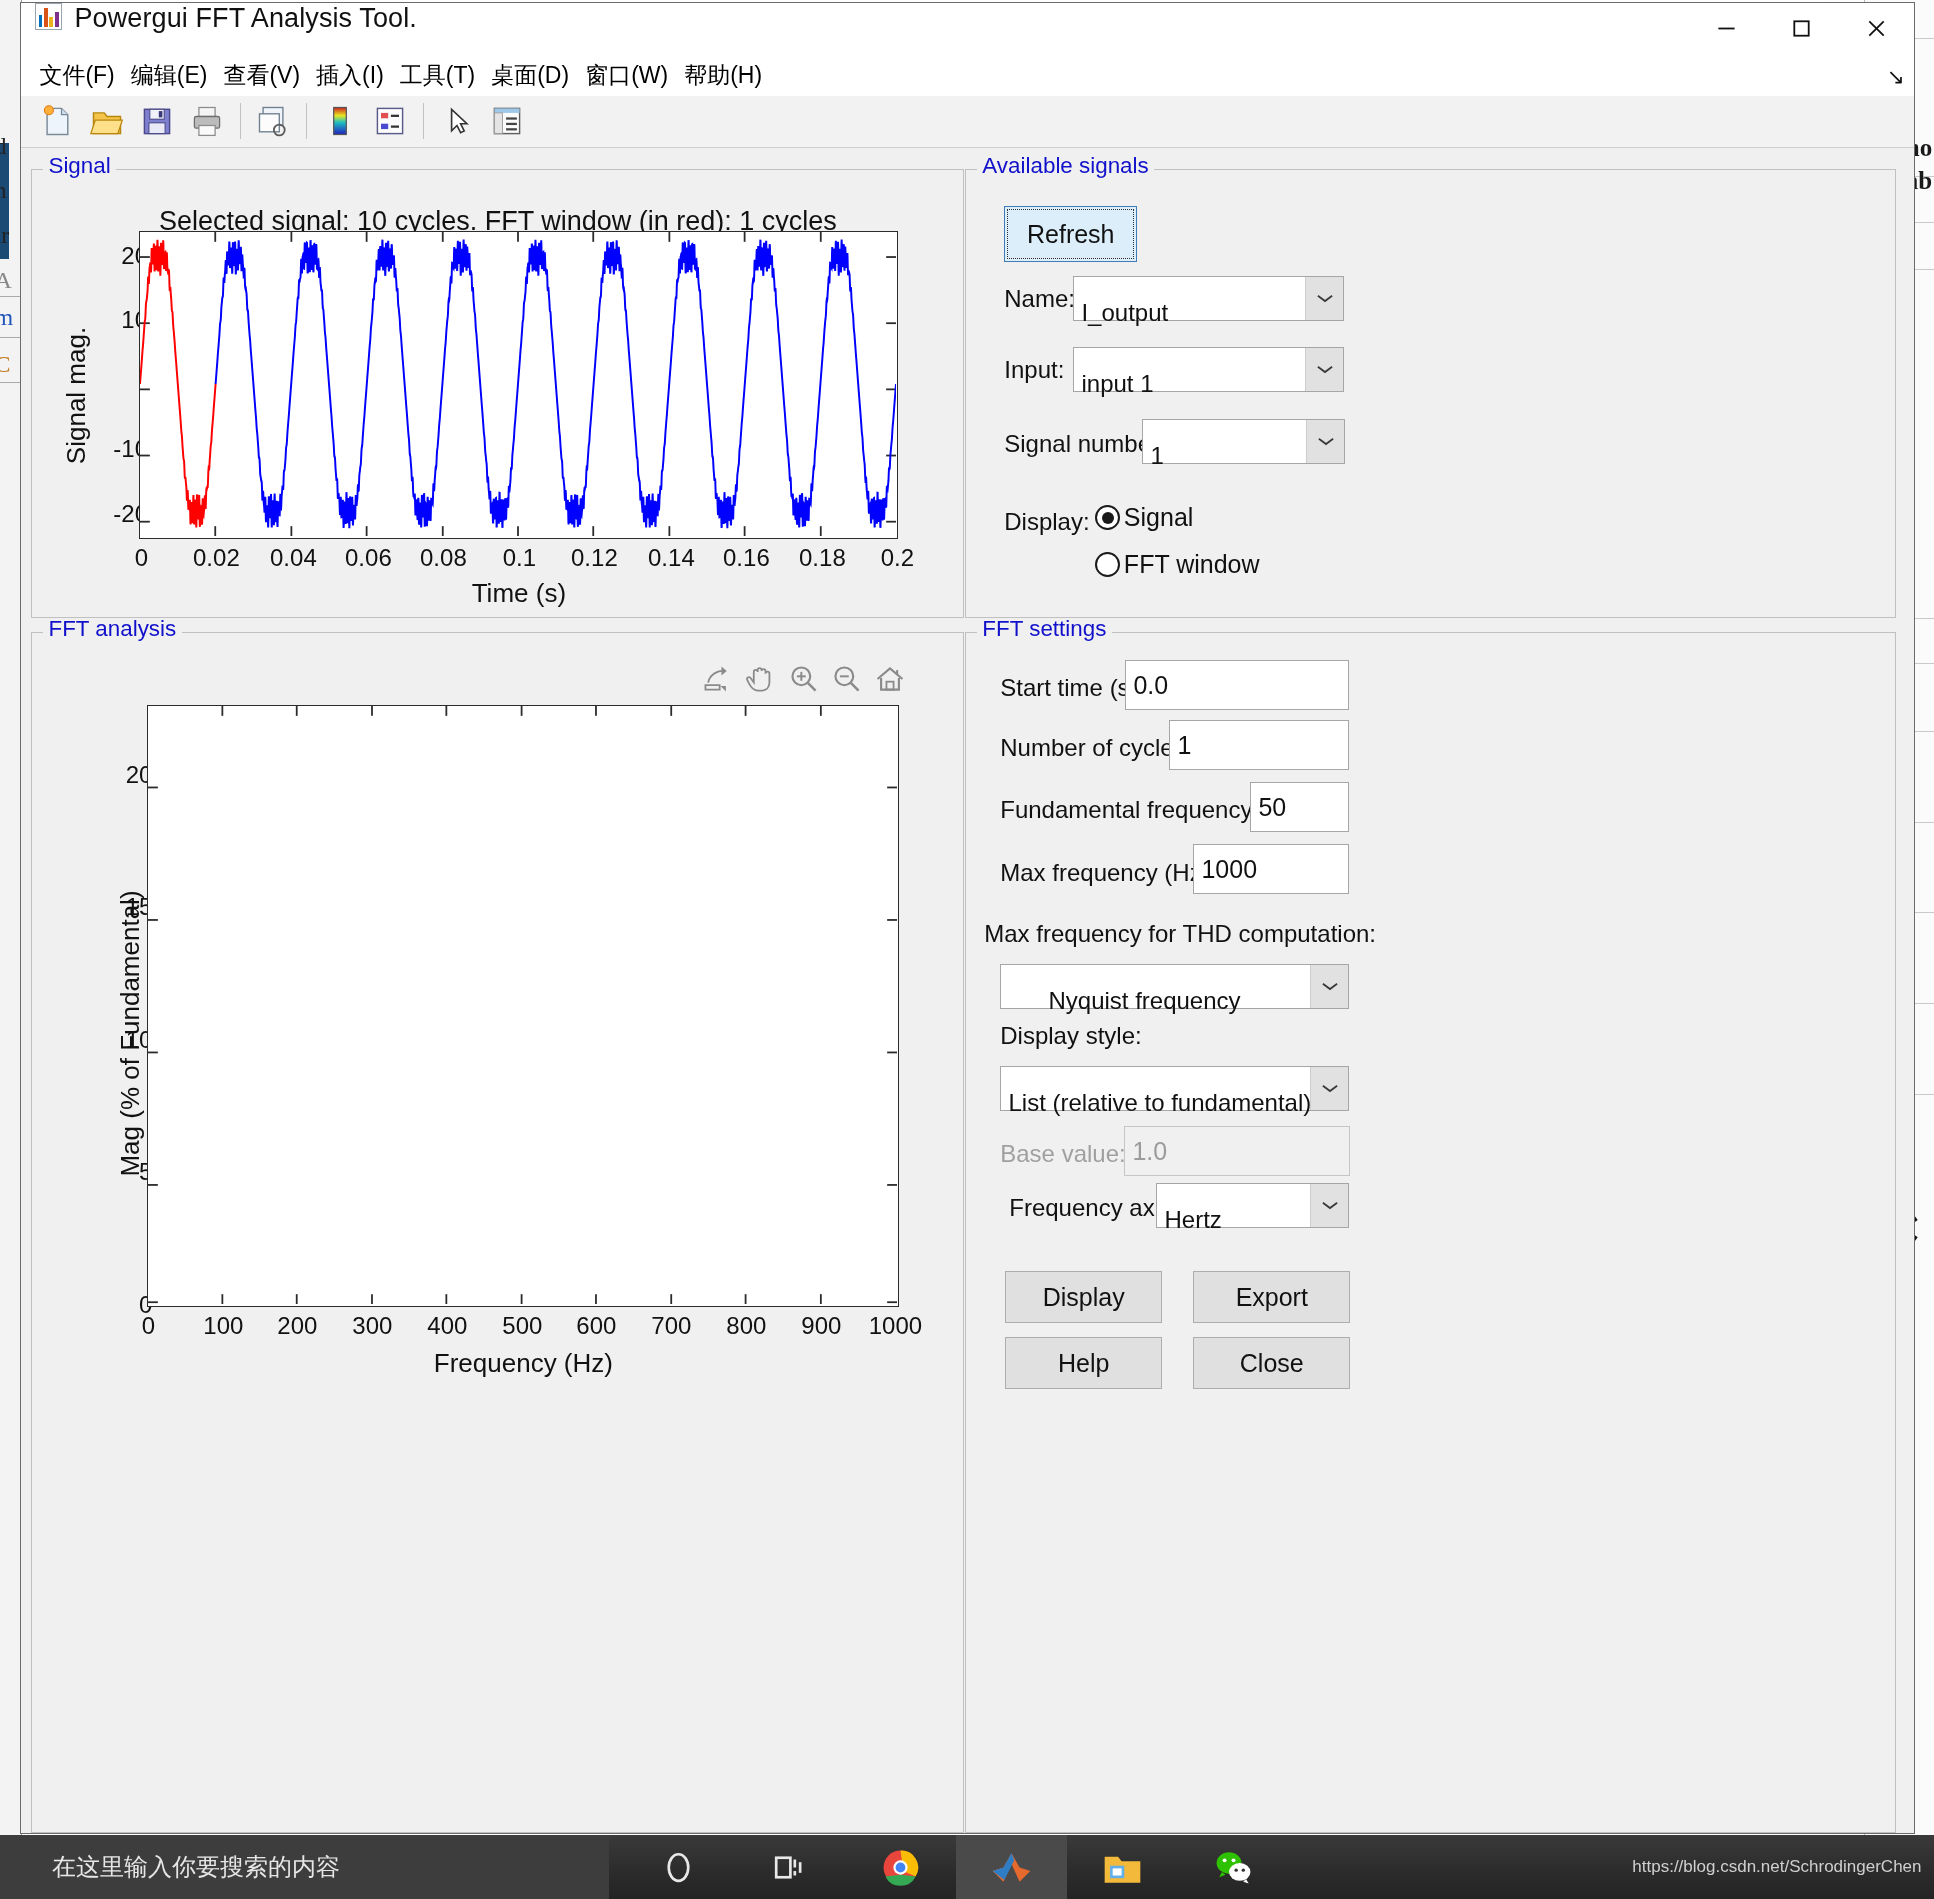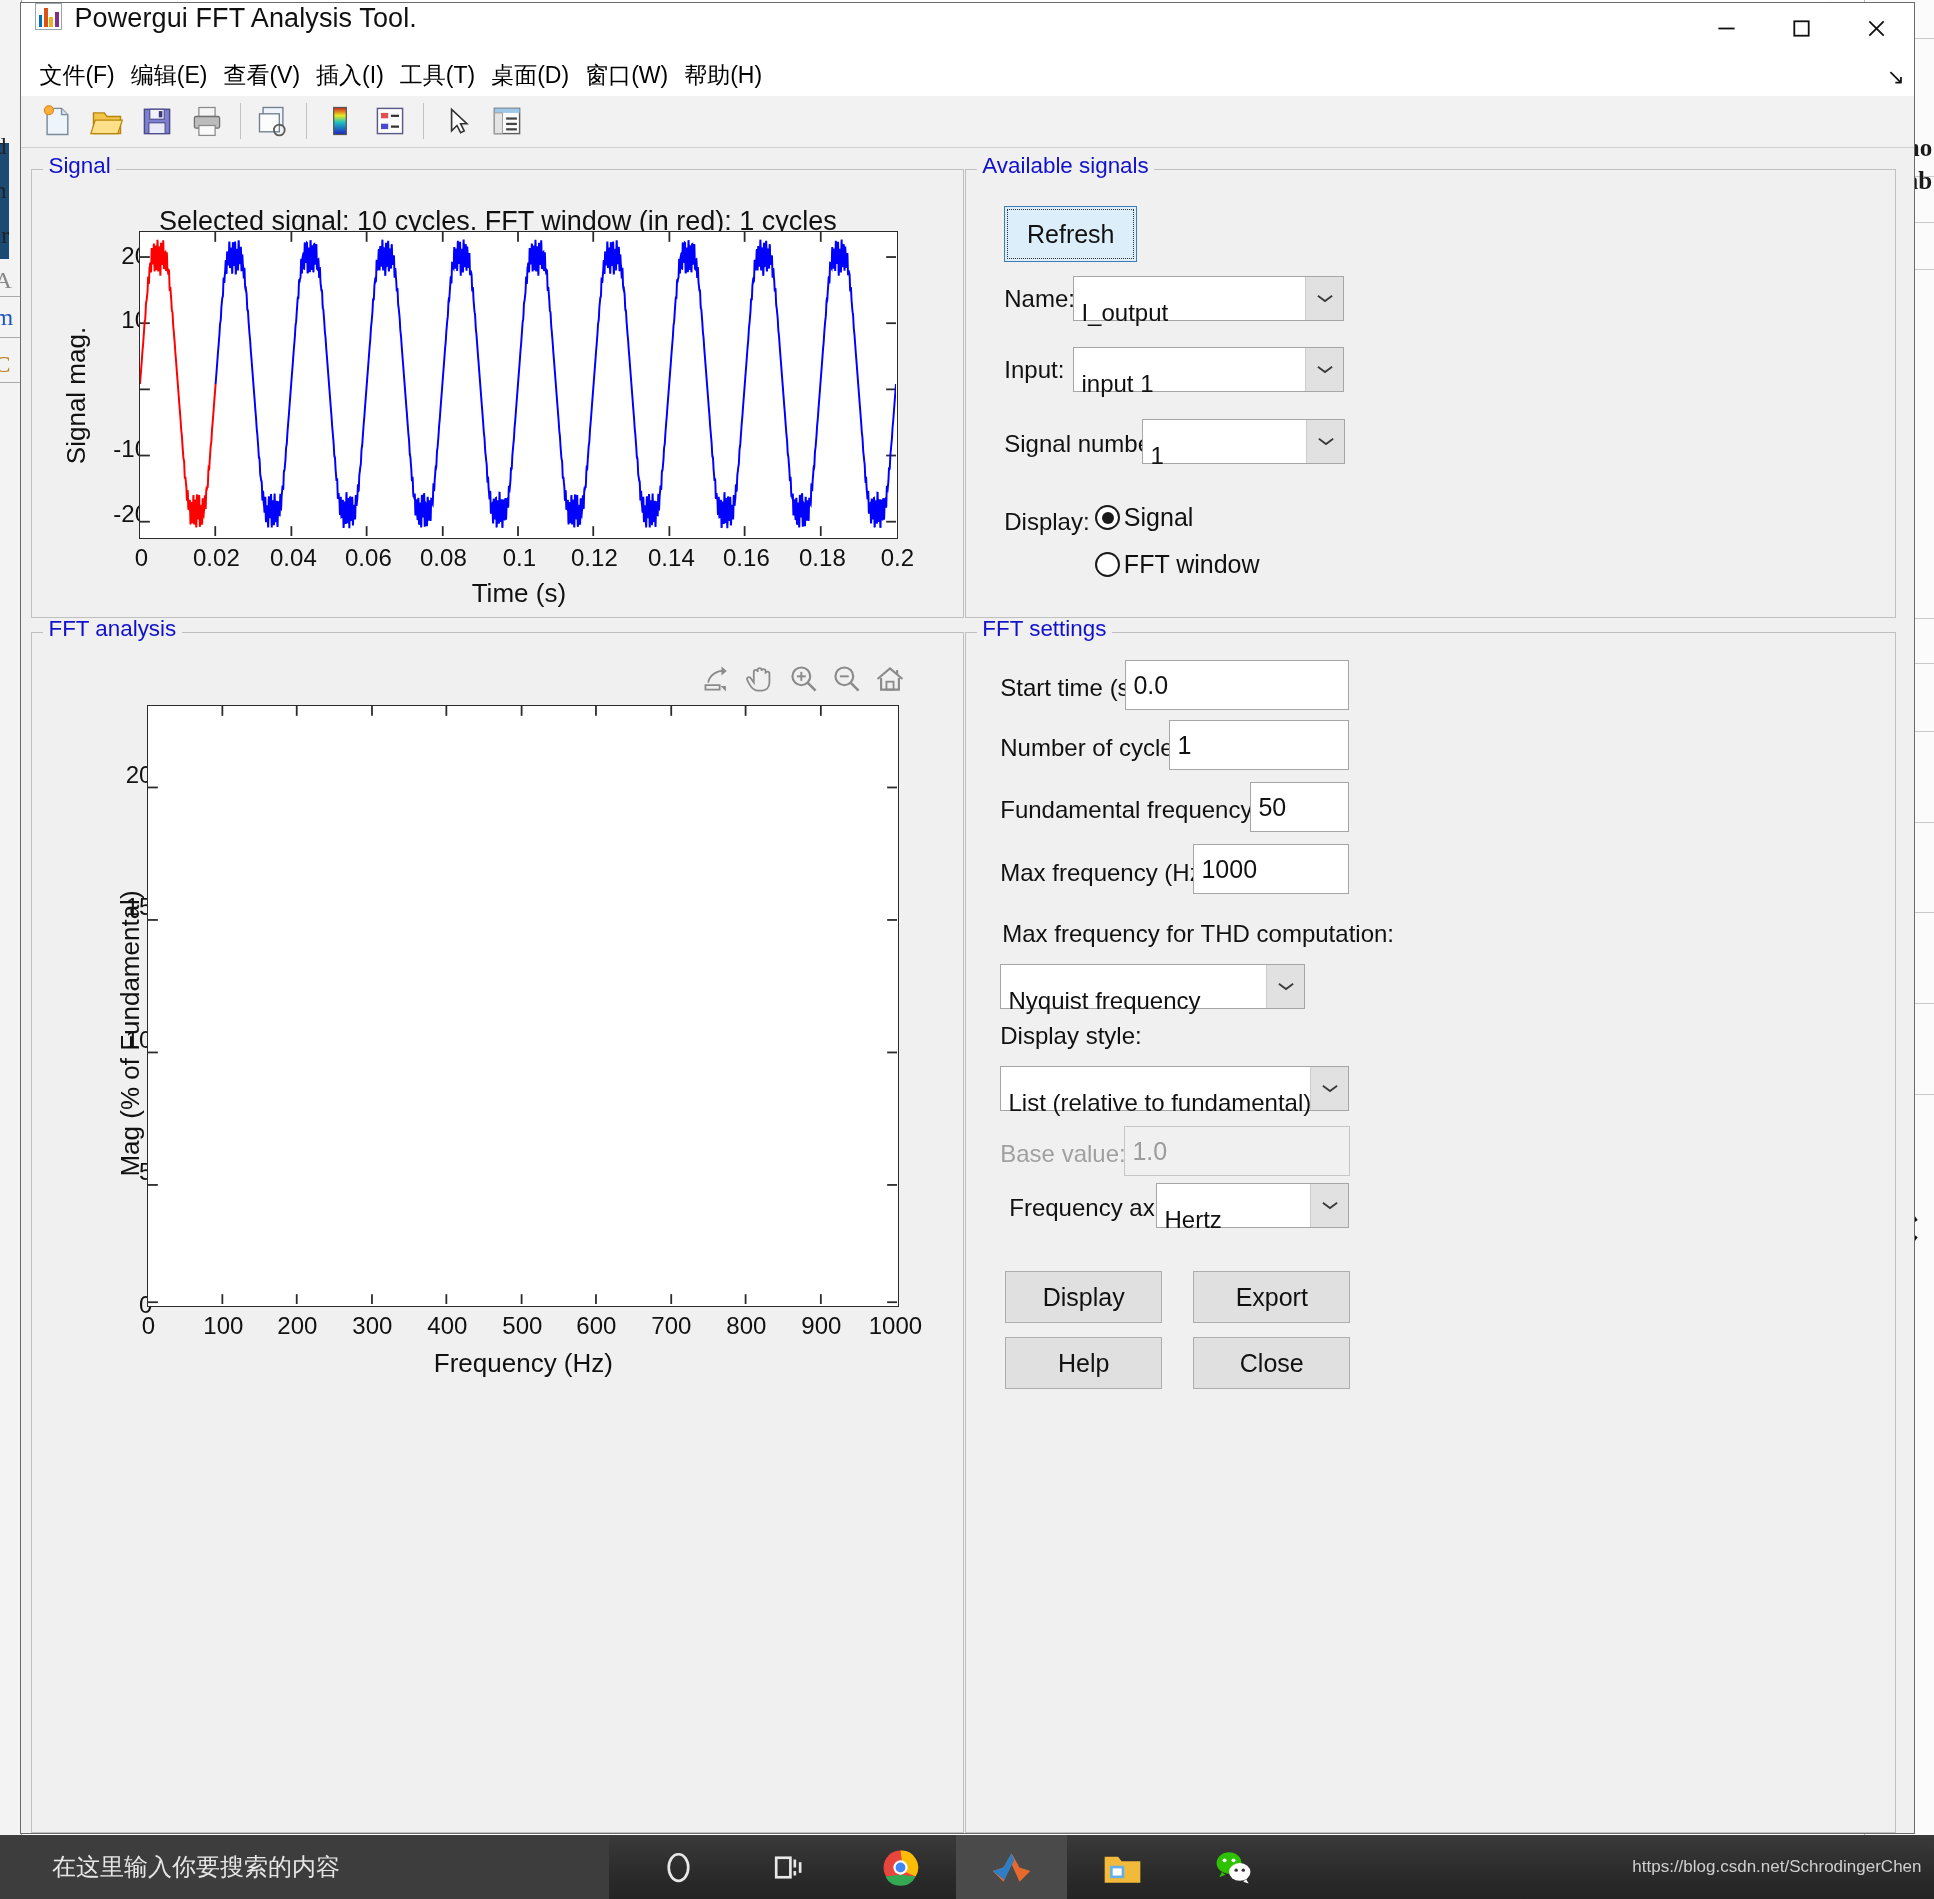--- a/index.html
+++ b/index.html
@@ -643,22 +643,22 @@
       <div class="lbl" style="position:absolute;left:34px;top:163px;">Fundamental frequency (Hz):</div>
       <div class="textbox" style="left:284px;top:149px;width:99px;">
         <div class="val">50</div>
       </div>
 
       <div class="lbl" style="position:absolute;left:34px;top:226px;">Max frequency (Hz):</div>
       <div class="textbox" style="left:227px;top:211px;width:156px;">
         <div class="val">1000</div>
       </div>
 
-      <div class="lbl" style="position:absolute;left:36px;top:287px;">Max frequency for THD computation:</div>
-      <div class="combo" style="position:absolute;left:34px;top:331px;width:305px;">
+      <div class="lbl" style="position:absolute;left:18px;top:287px;">Max frequency for THD computation:</div>
+      <div class="combo" style="position:absolute;left:34px;top:331px;width:349px;padding-left:40px;">
         <div class="val">Nyquist frequency</div>
         <div class="arrow">
           <svg width="18" height="10.7" viewBox="0 0 20 12">
               <polyline points="2,3 10,9 18,3" fill="none" stroke="#3a3a3a" stroke-width="2"></polyline>
             </svg>
         </div>
       </div>
 
       <div class="lbl" style="position:absolute;left:34px;top:389px;text-align:right;">Display style:</div>
       <div class="combo" style="position:absolute;left:34px;top:433px;width:349px;">

